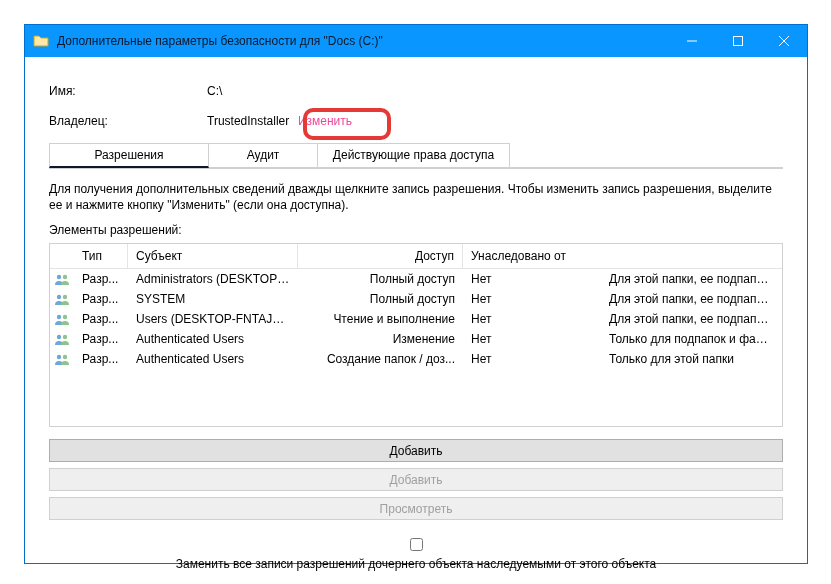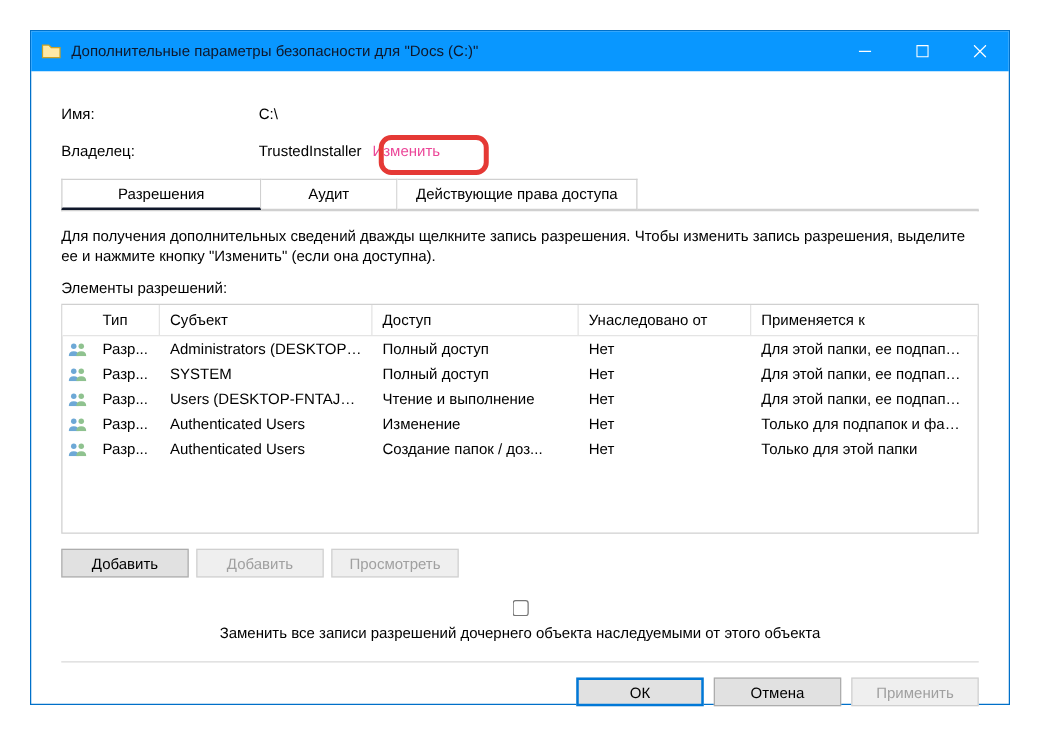--- a/index.html
+++ b/index.html
@@ -34,29 +34,29 @@
   .help-text { margin: 12px 0 10px 0; line-height: 1.35; }
   .section-label { margin-bottom: 6px; }
 
   .perm-table { border: 1px solid #d0d0d0; height: 184px; }
   .pt-header { display: flex; background: #fff; border-bottom: 1px solid #e4e4e4; }
   .pt-h { padding: 5px 8px; border-right: 1px solid #e4e4e4; }
   .pt-h:last-child { border-right: none; }
   .col-icon { width: 24px; padding: 5px 0; border-right: none; }
   .col-type { width: 54px; }
   .col-subj { width: 170px; }
-  .col-access { width: 165px; }
+  .col-access { width: 165px; text-align: right; }
   .col-inh { width: 138px; }
   .col-appl { flex: 1; }
 
   .pt-row { display: flex; align-items: center; padding: 2px 0; }
   .pt-c { padding: 1px 8px; white-space: nowrap; overflow: hidden; text-overflow: ellipsis; }
   .user-icon { width: 24px; display: flex; align-items: center; justify-content: center; }
 
-  .action-row { display: flex; gap: 6px; margin-top: 12px; }
+  .action-row { display: flex; gap: 6px; margin-top: 12px; flex-direction: column; }
   .btn { min-width: 102px; height: 23px; border: 1px solid #adadad; background: #e1e1e1; text-align: center; font-size: 12px; cursor: pointer; padding: 0 10px; display: inline-flex; align-items: center; justify-content: center; }
   .btn:disabled { color: #a0a0a0; background: #efefef; border-color: #d0d0d0; cursor: default; }
   .btn.default { border: 2px solid #0078d7; padding: 0 9px; }
 
   .checkbox-row { margin-top: 18px; display: flex; align-items: center; gap: 6px; flex-direction: column; }
   .checkbox-row input { width: 13px; height: 13px; }
 
   hr.sep { margin-top: 16px; border: none; border-top: 1px solid #d9d9d9; }
 
   .footer-btns { display: flex; justify-content: flex-end; gap: 8px; margin-top: 12px; }
@@ -115,21 +115,20 @@
     <div class="help-text">Для получения дополнительных сведений дважды щелкните запись разрешения. Чтобы изменить запись разрешения, выделите ее и нажмите кнопку "Изменить" (если она доступна).</div>
     <div class="section-label">Элементы разрешений:</div>
 
     <div class="perm-table">
       <div class="pt-header">
         <div class="pt-h col-icon"></div>
         <div class="pt-h col-type">Тип</div>
         <div class="pt-h col-subj">Субъект</div>
         <div class="pt-h col-access">Доступ</div>
         <div class="pt-h col-inh">Унаследовано от</div>
-        <div class="pt-h col-appl">Применяется к</div>
       </div>
       <div id="rows-container">
           <div class="pt-row">
             <div class="user-icon">
               <svg width="16" height="12" viewBox="0 0 16 12">
                 <circle cx="5" cy="4" r="2.2" fill="#6da8d6"></circle>
                 <path d="M1 12 q0 -4 4 -4 t4 4 z" fill="#6da8d6"></path>
                 <circle cx="11" cy="4" r="2.2" fill="#8fc28f"></circle>
                 <path d="M7 12 q0 -4 4 -4 t4 4 z" fill="#8fc28f"></path>
               </svg>

